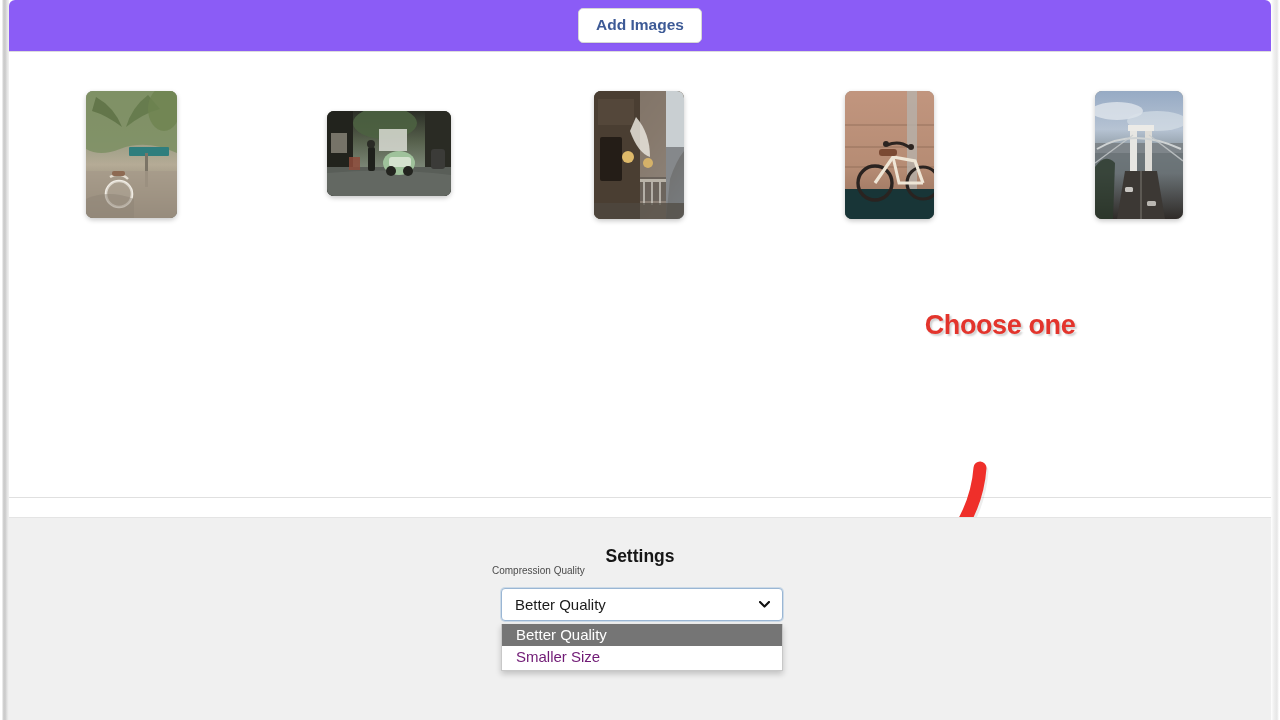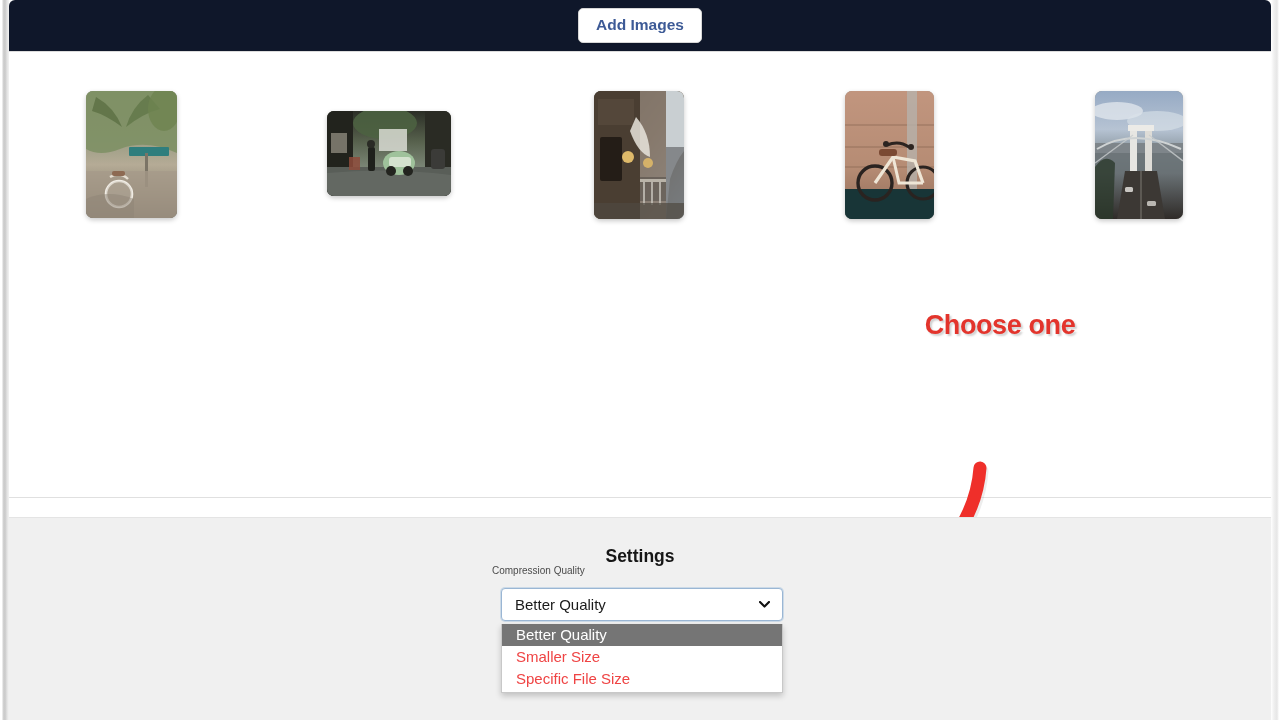--- a/index.html
+++ b/index.html
@@ -27,21 +27,21 @@
     position: absolute; right: 0; top: 0;
     width: 9px; height: 720px;
     background: linear-gradient(to left,#ffffff 0px,#ffffff 1px,#e6e6e6 3px,#efefef 6px,#ffffff 9px);
   }
 
   
   .toolbar {
     position: absolute;
     left: 9px; top: 0;
     width: 1262px; height: 52px;
-    background: #0f172a;
+    background: #8b5cf6;
     border-bottom: 1px solid #dcdcdc;
     border-top-left-radius: 6px;
     border-top-right-radius: 6px;
     display: flex;
     align-items: center;
     justify-content: center;
     gap: 24px;
     box-sizing: border-box;
   }
   .tb-btn {
@@ -159,21 +159,21 @@
     box-shadow: 0 3px 6px rgba(0,0,0,0.20);
     box-sizing: border-box;
     padding-bottom: 2px;
     z-index: 30;
   }
   .option {
     height: 22px;
     line-height: 22px;
     padding-left: 14px;
     font-size: 15px;
-    color: #ef4444;
+    color: #701a75;
     cursor: pointer;
     white-space: nowrap;
   }
   .option.selected {
     background: #757575;
     color: #ffffff;
   }
 </style>
 </head>
 <body>
@@ -348,17 +348,16 @@
   <div class="select-box">
     <span class="select-value">Better Quality</span>
     <svg class="caret" viewBox="0 0 11 7">
       <path d="M1 1 L5.5 5.6 L10 1" stroke="#111111" stroke-width="2.1" fill="none" stroke-linecap="round" stroke-linejoin="round"></path>
     </svg>
   </div>
 
   <div class="option-list">
     <div class="option selected">Better Quality</div>
     <div class="option">Smaller Size</div>
-    <div class="option">Specific File Size</div>
   </div>
 
   <div class="edge-right"></div>
 </div>
 
 </body></html>

